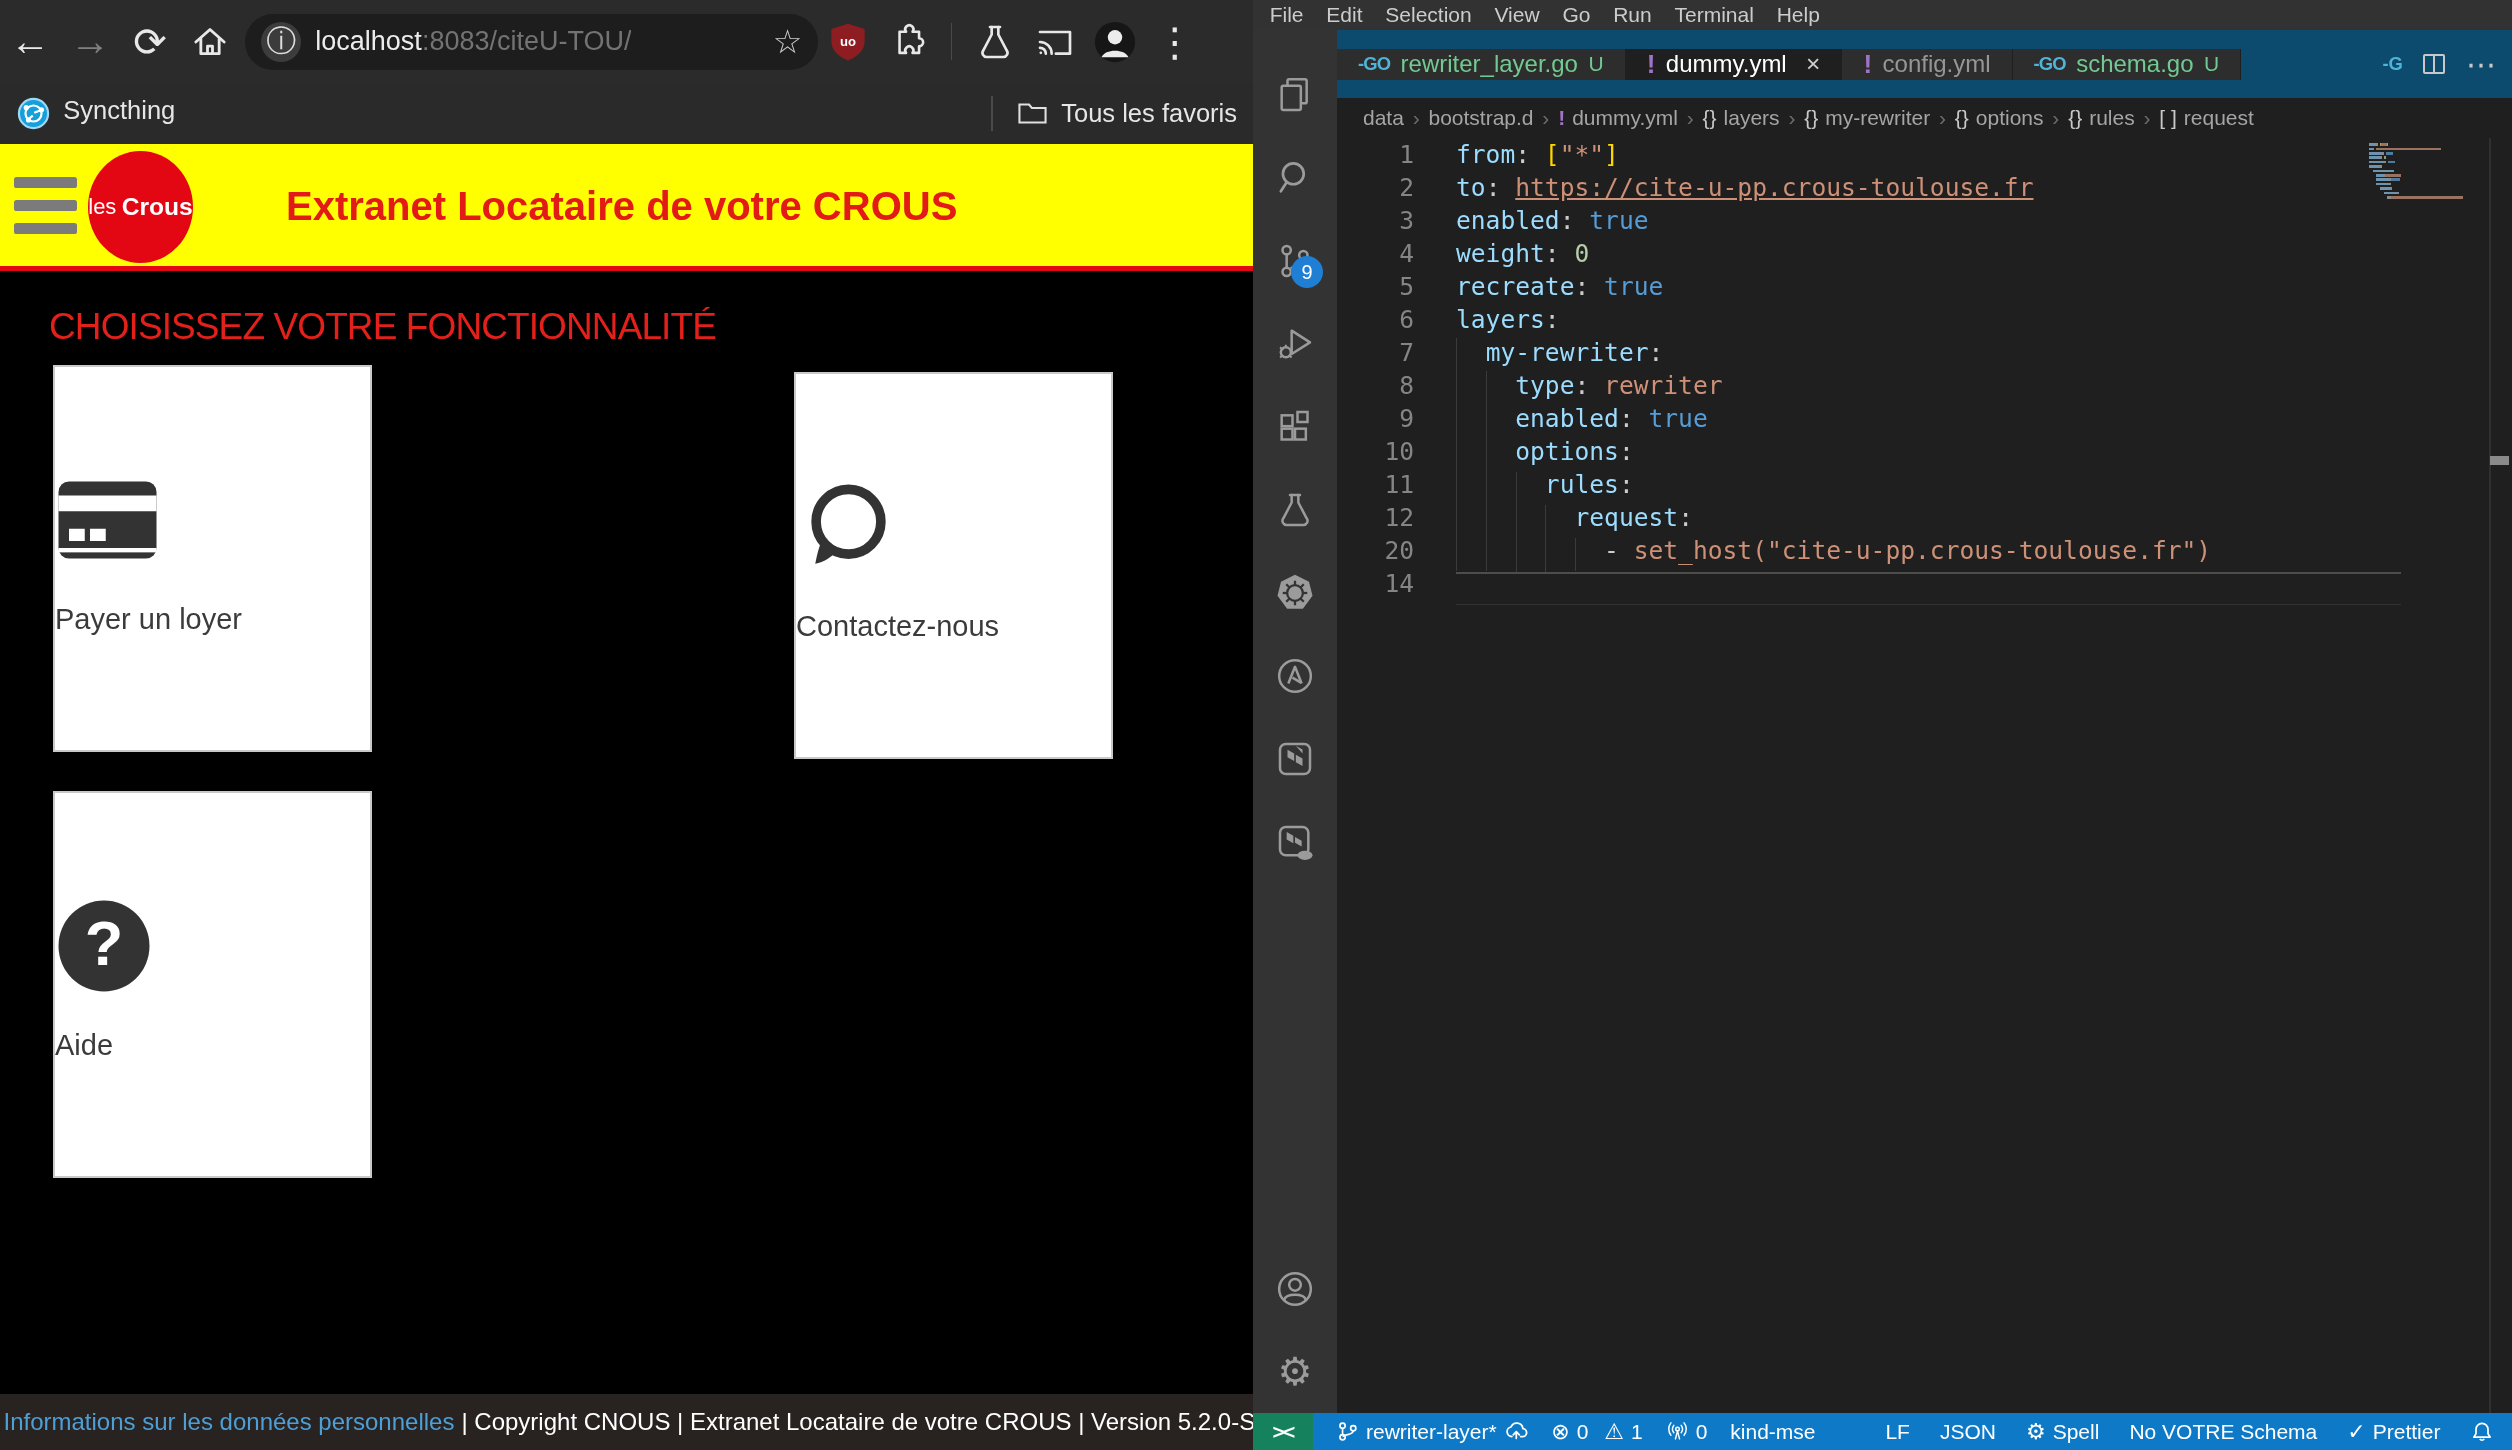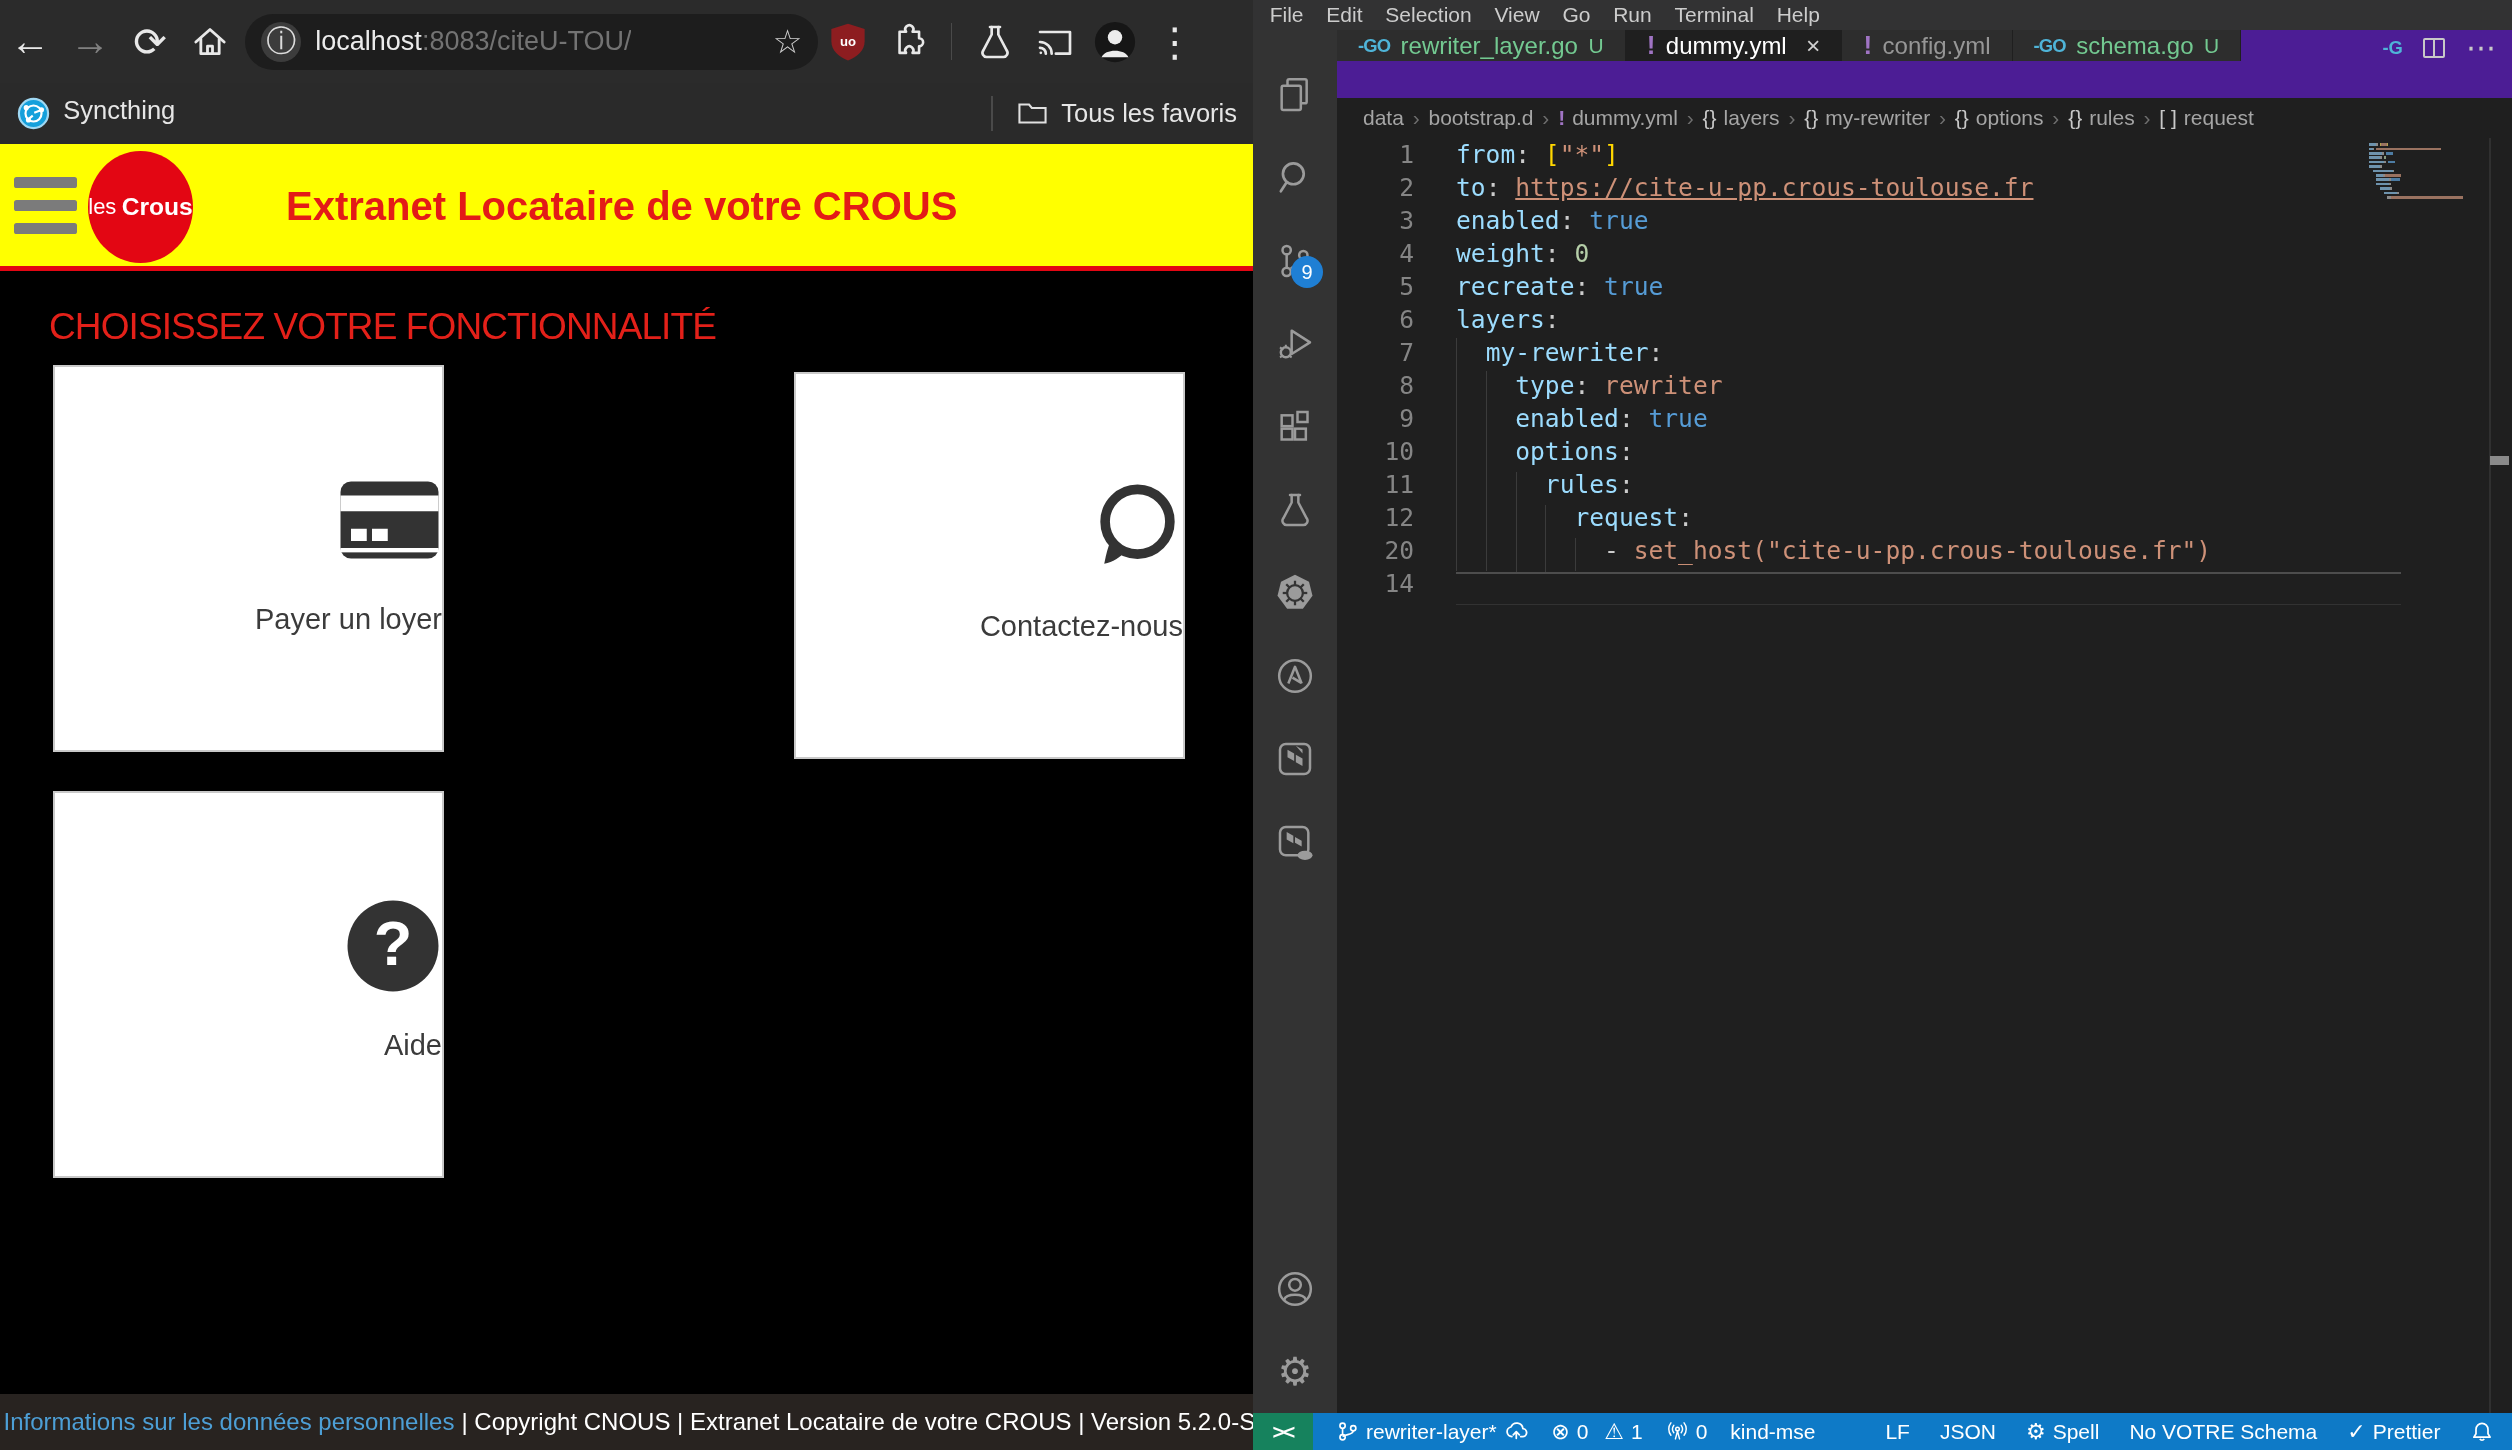--- a/index.html
+++ b/index.html
@@ -28,41 +28,41 @@
   .banner{height:122px;background:#ffff00;border-bottom:5.3px solid #e30613;position:relative;flex:none;}
   .hamburger{position:absolute;left:14px;top:33px;width:63px;cursor:pointer;}
   .hamburger .bar{height:11.4px;background:#7b7b7b;border-radius:2.6px;margin-bottom:11.4px;}
   .logo-circle{position:absolute;left:88px;top:7px;width:105px;height:112px;border-radius:50%;background:#e30613;display:flex;align-items:center;justify-content:center;}
   .logo-les{color:#fff;font-size:22px;}
   .logo-crous{color:#fff;font-size:24.6px;font-weight:bold;}
   .banner-title{position:absolute;left:286px;top:40px;color:#e31b17;font-size:40px;font-weight:bold;white-space:nowrap;}
 
   .page-content{position:relative;flex:1;background:#000000;}
   .page-heading{position:absolute;left:49px;top:35px;color:#e32019;font-size:37px;letter-spacing:-0.9px;white-space:nowrap;}
-  .card{position:absolute;width:391px;height:387px;background:#fff;border:2.6px solid #c9c9c9;box-sizing:border-box;display:flex;flex-direction:column;align-items:flex-end;cursor:pointer;}
+  .card{position:absolute;width:319px;height:387px;background:#fff;border:2.6px solid #c9c9c9;box-sizing:border-box;display:flex;flex-direction:column;align-items:flex-start;cursor:pointer;}
   .card .card-icon{margin-top:102px;height:102px;display:flex;align-items:center;justify-content:center;}
   .card .card-label{margin-top:32px;font-size:29px;color:#3b3b3b;}
 
   .page-footer{height:56px;background:#282320;display:flex;align-items:center;padding-left:3.5px;font-size:24px;color:#fff;white-space:nowrap;flex:none;}
   .footer-link{color:#4d9fd6;text-decoration:none;margin-right:7px;}
 
   
   #vscode{position:absolute;left:1253px;top:0;width:1259px;height:1450px;background:#1f1f1f;display:flex;flex-direction:column;}
   .menubar{height:30px;background:#323233;display:flex;align-items:center;padding-left:5.3px;flex:none;}
   .menu-item{color:#cccccc;font-size:21px;padding:0 11.4px;cursor:pointer;}
 
   .vs-body{flex:1;display:flex;min-height:0;}
   .activitybar{width:84px;background:#333333;display:flex;flex-direction:column;align-items:center;padding-top:23px;box-sizing:border-box;flex:none;}
   .act{width:84px;height:83px;display:flex;align-items:center;justify-content:center;position:relative;color:#9b9b9b;cursor:pointer;flex:none;}
   .act .badge{position:absolute;right:14px;bottom:14px;width:32px;height:32px;border-radius:50%;background:#1f7fd4;color:#fff;font-size:20px;display:flex;align-items:center;justify-content:center;}
   .act-spacer{flex:1;}
   .gear-glyph{font-size:39px;color:#9b9b9b;}
 
   .editor-col{flex:1;display:flex;flex-direction:column;min-width:0;}
-  .tabbar{height:68px;background:#4c1d95;display:flex;align-items:flex-start;flex:none;}
+  .tabbar{height:68px;background:#0c4a6e;display:flex;align-items:center;flex:none;}
   .tab{display:flex;align-items:center;padding:0 21px;background:#2d2d2d;border-right:1.8px solid #1f1f1f;font-size:24px;gap:10.5px;cursor:pointer;white-space:nowrap;}
   .tab.active{background:#1f1f1f;}
   .ico-go{color:#4fb4d8;font-size:18.4px;font-weight:bold;letter-spacing:-0.9px;}
   .ico-yaml{color:#a074c4;font-size:26px;font-weight:bold;}
   .lbl-green{color:#73c991;}
   .lbl-white{color:#ffffff;}
   .lbl-gray{color:#969696;}
   .tab-suffix{color:#73c991;font-size:21px;}
   .tab-close{color:#cfcfcf;font-size:24.6px;margin-left:8.8px;}
   .tab-actions{margin-left:auto;display:flex;align-items:center;gap:17.6px;padding-right:16px;}

